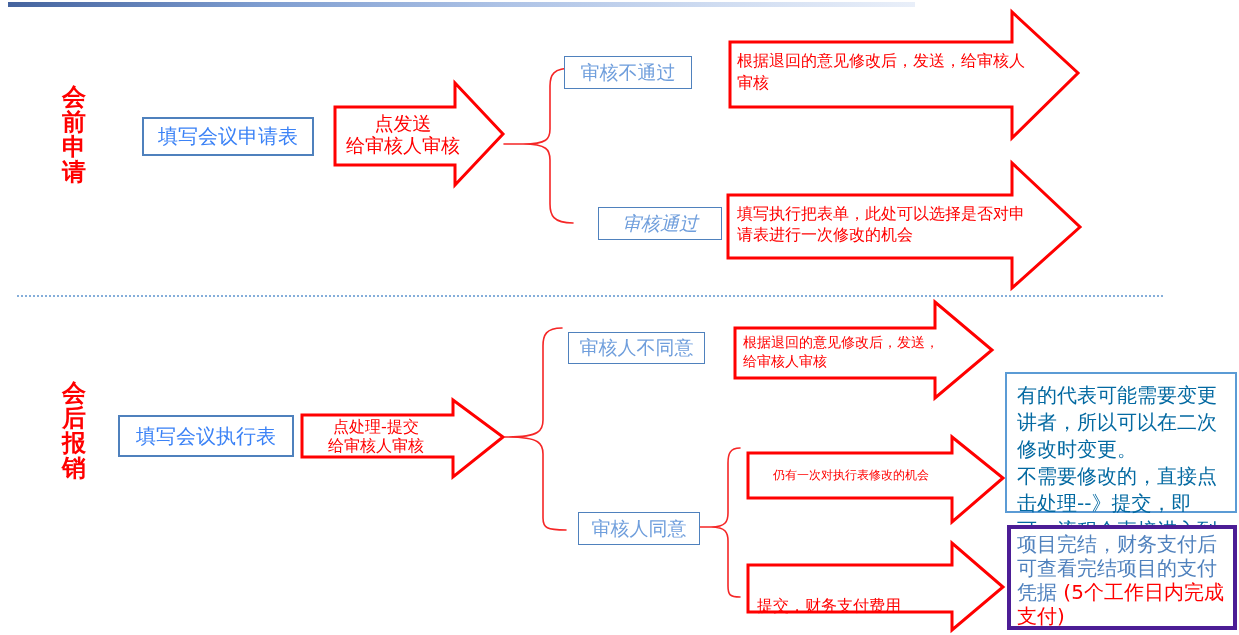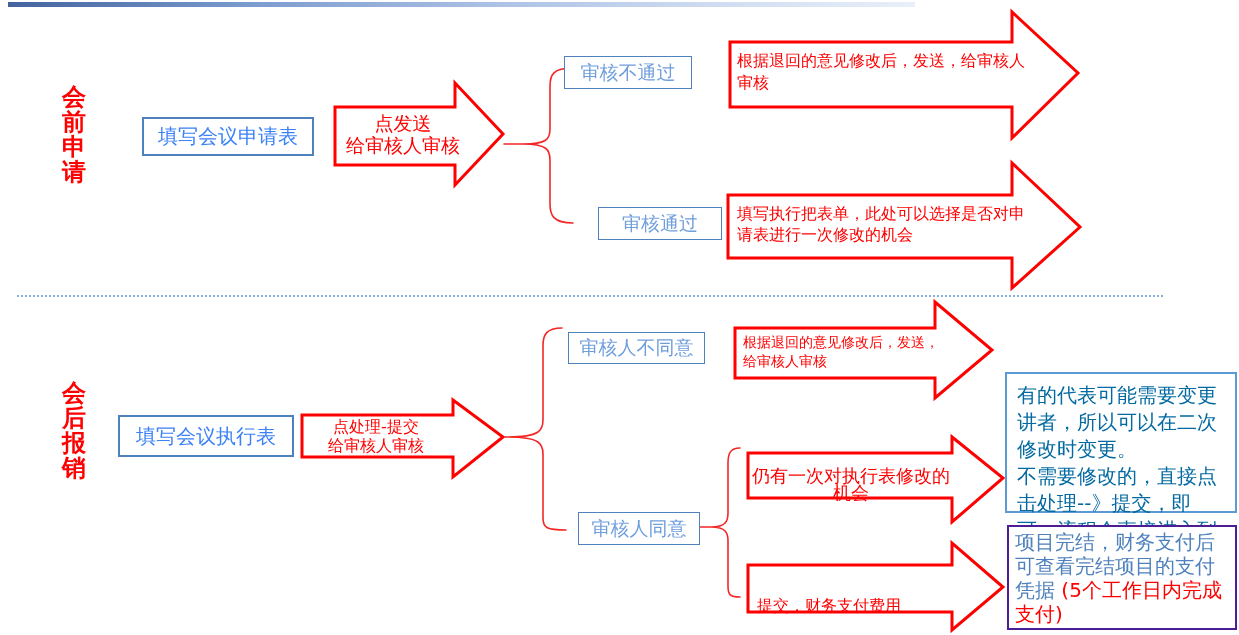--- a/index.html
+++ b/index.html
@@ -33,21 +33,21 @@
   svg.layer{position:absolute;left:0;top:0;}
   #note-modify{
     left:1005px;top:372px;width:232px;height:141px;background:#fff;
     border:2px solid #5b9bd5;box-sizing:border-box;
   }
   #note-modify .txt{
     padding:8px 10px;color:#0369a1;font-size:20px;line-height:27px;white-space:pre-line;
   }
   #note-pay{
     left:1007px;top:525px;width:230px;height:105px;background:#fff;
-    border:2px solid #4c1d95;box-sizing:border-box;
+    border:4px solid #4c1d95;box-sizing:border-box;
   }
   #note-pay .txt{padding:3px 6px;font-size:20px;line-height:24px;}
   #note-pay .blue{color:#4f81bd;}
   #note-pay .red{color:#f00;}
 </style>
 </head>
 <body>
 
 <div id="stage">
 
@@ -80,21 +80,21 @@
   <div class="abs flowbox" style="left:142px;top:117px;width:168px;height:35px;">
     <span>填写会议申请表</span>
   </div>
 
   <div class="abs redtext center" style="left:330px;top:112px;width:146px;font-size:19px;line-height:22px;">点发送
 给审核人审核</div>
 
   <div class="abs condbox" style="left:564px;top:56px;width:126px;height:31px;">
     <span>审核不通过</span>
   </div>
-  <div class="abs condbox" style="left:598px;top:207px;width:122px;height:31px;">
+  <div class="abs condbox" style="left:598px;top:207px;width:122px;height:31px;font-style:italic;">
     <span>审核通过</span>
   </div>
 
   <div class="abs redtext" style="left:737px;top:50px;width:294px;font-size:16px;line-height:22px;">根据退回的意见修改后，发送，给审核人审核</div>
   <div class="abs redtext" style="left:737px;top:203px;width:294px;font-size:16px;line-height:21px;">填写执行把表单，此处可以选择是否对申请表进行一次修改的机会</div>
 
   <div class="abs vlabel" style="left:58px;top:381px;">会后报销</div>
 
   <div class="abs flowbox" style="left:118px;top:415px;width:172px;height:38px;">
     <span>填写会议执行表</span>
@@ -105,21 +105,21 @@
 
   <div class="abs condbox" style="left:568px;top:332px;width:135px;height:30px;">
     <span>审核人不同意</span>
   </div>
   <div class="abs condbox" style="left:578px;top:512px;width:120px;height:31px;justify-content:center;">
     <span>审核人同意</span>
   </div>
 
   <div class="abs redtext" style="left:743px;top:333px;width:200px;font-size:14px;line-height:19px;">根据退回的意见修改后，发送，给审核人审核</div>
 
-  <div class="abs redtext center" style="left:750px;top:467px;width:202px;font-size:18px;line-height:17px;">仍有一次对执行表修改的机会</div>
+  <div class="abs redtext center" style="left:750px;top:467px;width:202px;font-size:12px;line-height:17px;">仍有一次对执行表修改的机会</div>
   <div class="abs redtext" style="left:757px;top:597px;width:195px;font-size:16px;line-height:17px;">提交，财务支付费用</div>
 
   <div class="abs" id="note-modify">
     <div class="txt">有的代表可能需要变更讲者，所以可以在二次修改时变更。
 不需要修改的，直接点击处理--》提交，即可。流程会直接进入到支付阶段。</div>
   </div>
 
   <div class="abs" id="note-pay">
     <div class="txt">
       <span class="blue">项目完结，财务支付后可查看完结项目的支付凭据 </span><span class="red">(5个工作日内完成支付)</span>

